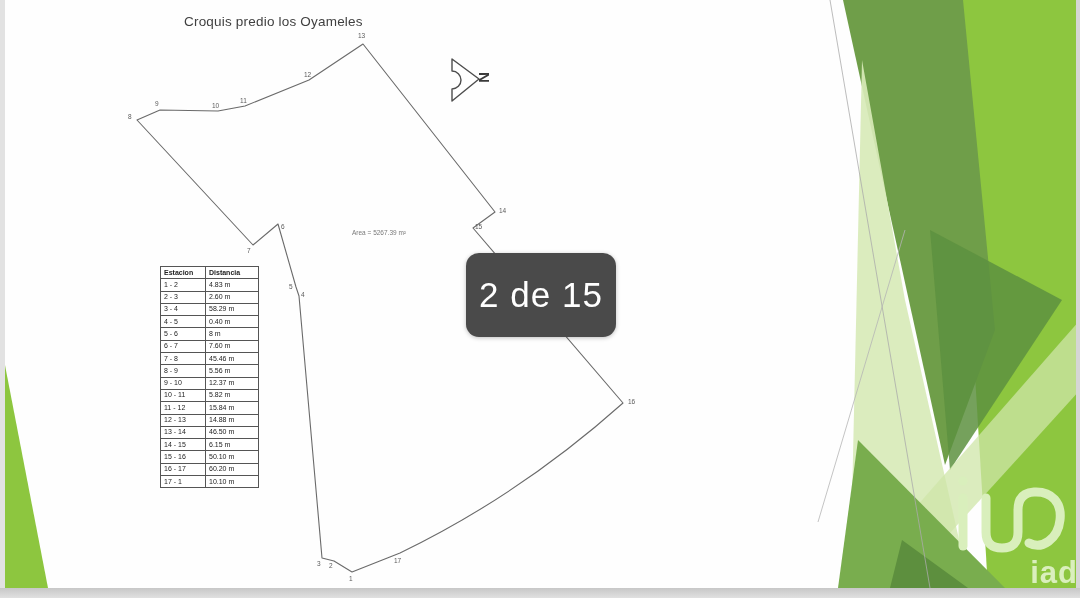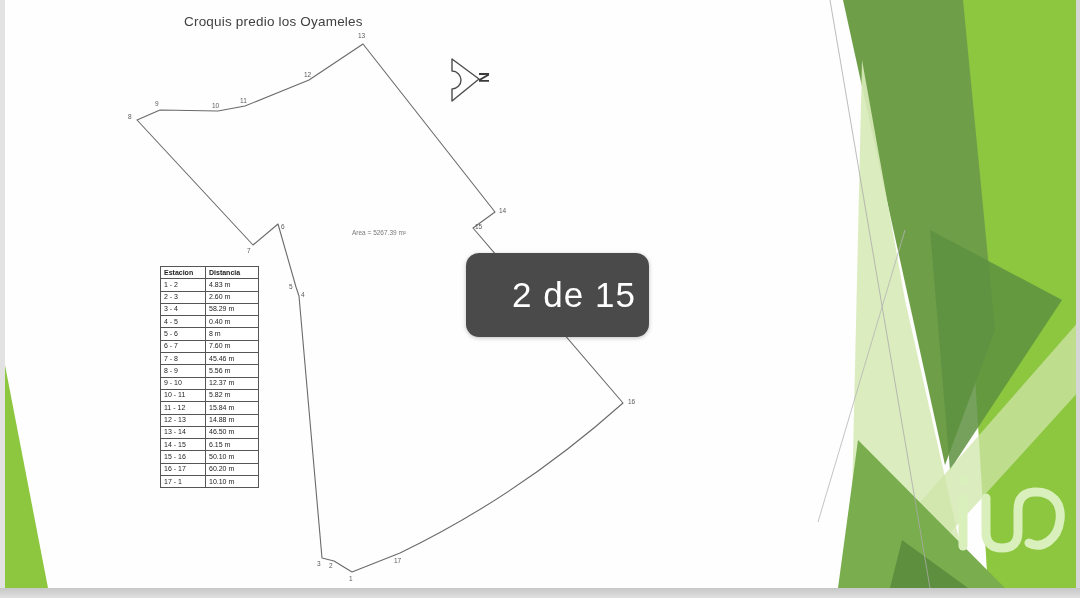--- a/index.html
+++ b/index.html
@@ -36,21 +36,21 @@
     border:1px solid #555;padding:1.5px 3px;text-align:left;line-height:8.3px;
     font-weight:normal;white-space:nowrap;
   }
   table.stations th{font-weight:bold;}
   table.stations td:first-child,table.stations th:first-child{width:38px;}
   table.stations td:last-child,table.stations th:last-child{width:46px;}
   .counter-badge{
     position:absolute;left:466px;top:253px;width:150px;height:84px;
     background:#4a4a4a;border-radius:13px;display:flex;align-items:center;
     justify-content:center;color:#fff;font-size:35px;letter-spacing:1px;
-    box-shadow:0 1px 4px rgba(0,0,0,.25);z-index:20;padding-left:33px;
+    box-shadow:0 1px 4px rgba(0,0,0,.25);z-index:20;
   }
   .brand-text{
     position:absolute;left:1000px;top:555px;width:78px;text-align:right;
     font-size:31px;font-weight:bold;color:#daefbd;letter-spacing:1px;z-index:6;
   }
 </style>
 </head>
 <body>
 
 <div class="slide">
@@ -188,16 +188,17 @@
 
   <svg class="layer" width="1080" height="598" viewBox="0 0 1080 598" style="z-index:5">
     <g stroke="#d9efbc" stroke-width="9" fill="none" stroke-linecap="round">
       <circle cx="963" cy="481" r="4.5" fill="#d9efbc" stroke="none"></circle>
       <path d="M963,498 L963,546"></path>
       <path d="M986,498 L986,532 Q986,548 1002,548 Q1018,548 1018,532 L1018,510
                Q1018,493 1034,492 C1052,491 1062,503 1060,520
                C1058,539 1042,550 1029,543"></path>
     </g>
   </svg>
+  <div class="brand-text">iad</div>
 
   <div class="counter-badge">2 de 15</div>
 
 </div>
 
 </body></html>

